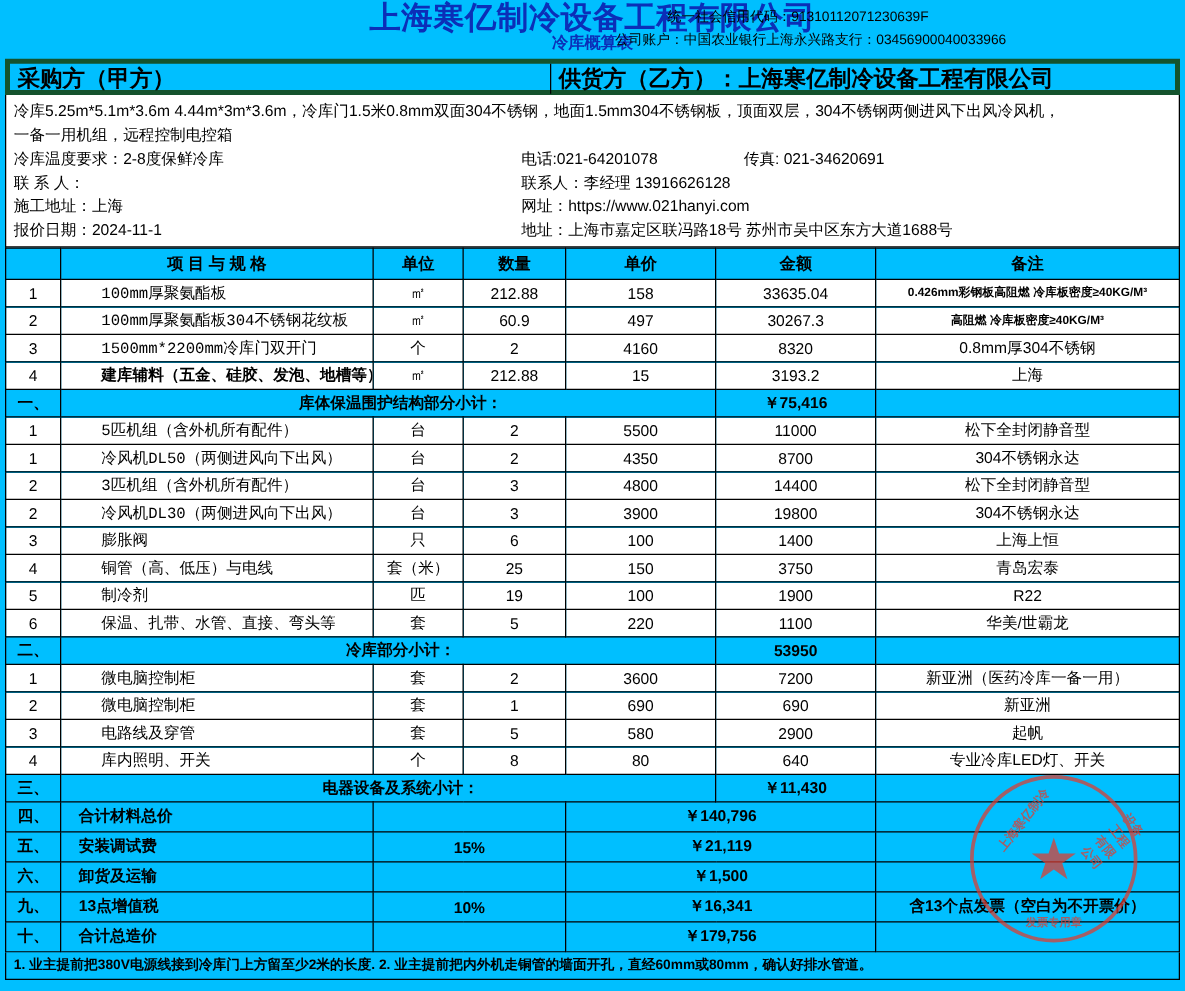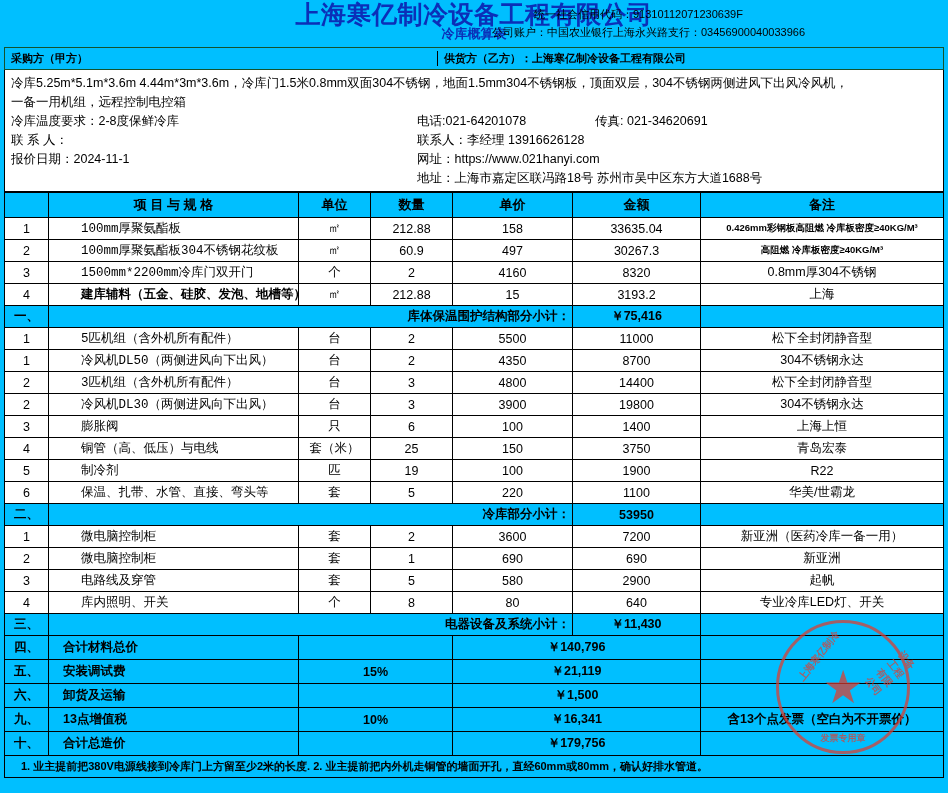--- a/index.html
+++ b/index.html
@@ -25,22 +25,22 @@
   .hdr-right{
     position:absolute;right:2px;top:0;width:470px;text-align:left;
     font-size:11px;color:#000;line-height:17px;
   }
   .hdr-right div{white-space:nowrap;}
   .hdr-right .r1{position:absolute;top:3px;left:62px;}
   .hdr-right .r2{position:absolute;top:21px;left:20px;}
 
   
   .party{
-    display:flex;border:1px solid #14532d;background:#00bfff;height:21px;align-items:center;
-    font-weight:bold;font-size:11px;
+    display:flex;border:4px solid #14532d;background:#00bfff;height:21px;align-items:flex-start;
+    font-weight:bold;font-size:18px;
   }
   .party .l{width:412px;padding-left:6px;box-sizing:border-box;}
   .party .r{flex:1;padding-left:6px;box-sizing:border-box;border-left:1px solid #000;margin-left:20px;}
 
   
   .info{
     border:1px solid #000;border-top:none;background:#fff;
     padding:4px 6px 3px 6px;font-size:12.5px;line-height:19px;
   }
   .info .fullline{white-space:nowrap;}
@@ -59,32 +59,32 @@
   .colno{width:44px;}
   .colname{width:250px;}
   .colunit{width:72px;}
   .colqty{width:82px;}
   .colprice{width:120px;}
   .colamt{width:128px;}
   .colrem{width:auto;}
 
   .th td{font-weight:bold;background:#00bfff;height:24px;font-size:13px;margin-top:42px;}
   .sub td{background:#00bfff;font-weight:bold;}
-  .sub .lbl{text-align:right;padding-left:22px;}
+  .sub .lbl{text-align:center;padding-left:22px;}
   .sub .no{text-align:center;}
   .sub .amt{font-weight:bold;}
   .name-left{text-align:left;padding-left:32px;font-family:Liberation Mono, monospace;}
   .rem-small{font-size:9.5px;font-weight:bold;}
   .bold{font-weight:bold;}
 
   .totrow td{background:#00bfff;font-weight:bold;height:23px;}
   .totrow .lbl{text-align:left;padding-left:14px;margin-top:24px;}
   .footnote{
     border:1px solid #000;border-top:none;background:#00bfff;
-    font-size:11px;padding:3px 16px;line-height:15px;font-weight:bold;
+    font-size:11px;padding:3px 6px;line-height:15px;font-weight:bold;
   }
 
   
   .stamp{
     position:absolute;right:38px;top:620px;width:128px;height:128px;
     border:3px solid #e23b2e;border-radius:50%;
     opacity:.72;pointer-events:none;
   }
   .stamp .star{
     position:absolute;left:50%;top:50%;transform:translate(-50%,-50%);
@@ -117,20 +117,21 @@
     <div class="r">供货方（乙方）：上海寒亿制冷设备工程有限公司</div>
   </div>
 
   <div class="info">
     <div class="fullline">冷库5.25m*5.1m*3.6m    4.44m*3m*3.6m，冷库门1.5米0.8mm双面304不锈钢，地面1.5mm304不锈钢板，顶面双层，304不锈钢两侧进风下出风冷风机，</div>
     <div class="fullline">一备一用机组，远程控制电控箱</div>
     <div class="cols">
       <div class="c1">
         <div>冷库温度要求：2-8度保鲜冷库</div>
         <div>联 系 人：</div>
+        <div>施工地址：上海</div>
         <div>报价日期：2024-11-1</div>
       </div>
       <div class="c2">
         <div class="pair">
           <div class="a">电话:021-64201078</div>
           <div>传真: 021-34620691</div>
         </div>
         <div>联系人：李经理  13916626128</div>
         <div>网址：https://www.021hanyi.com</div>
         <div>地址：上海市嘉定区联冯路18号    苏州市吴中区东方大道1688号</div>

